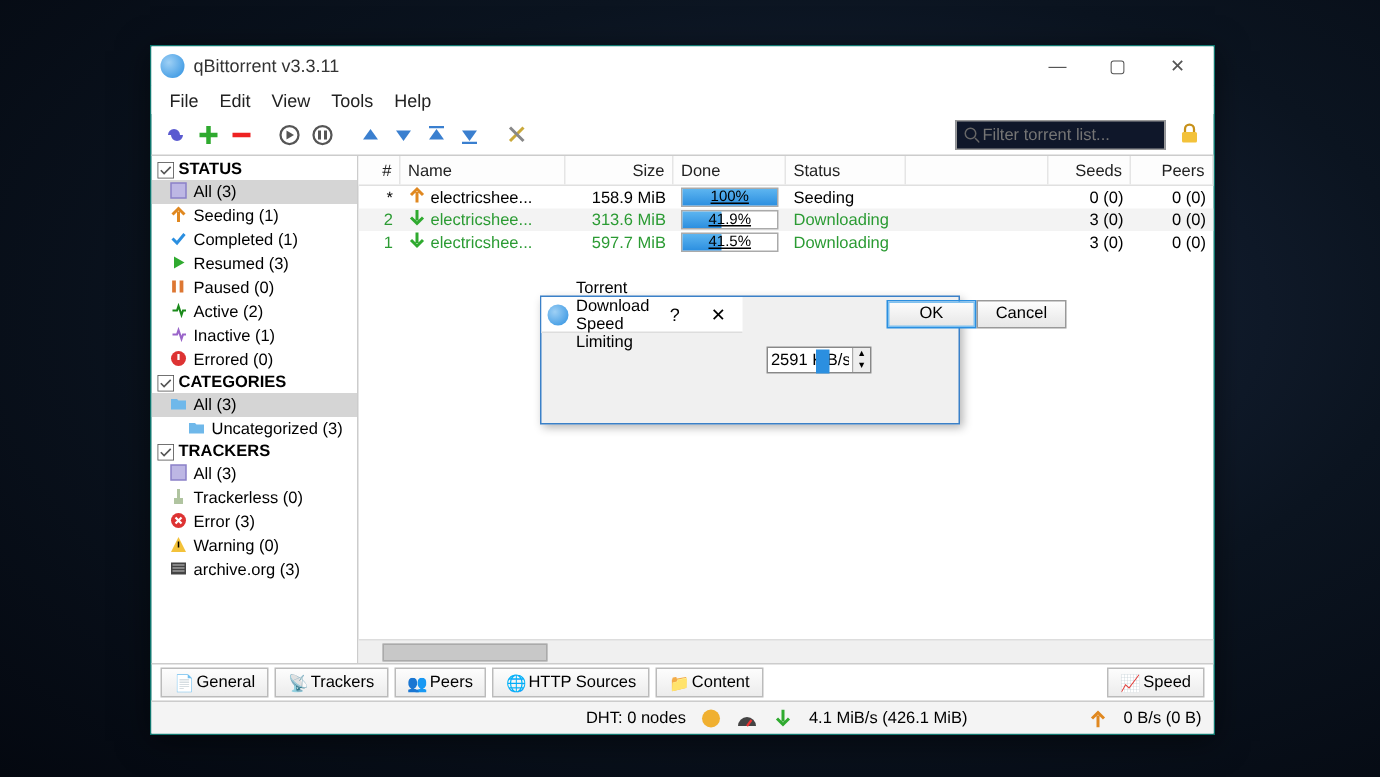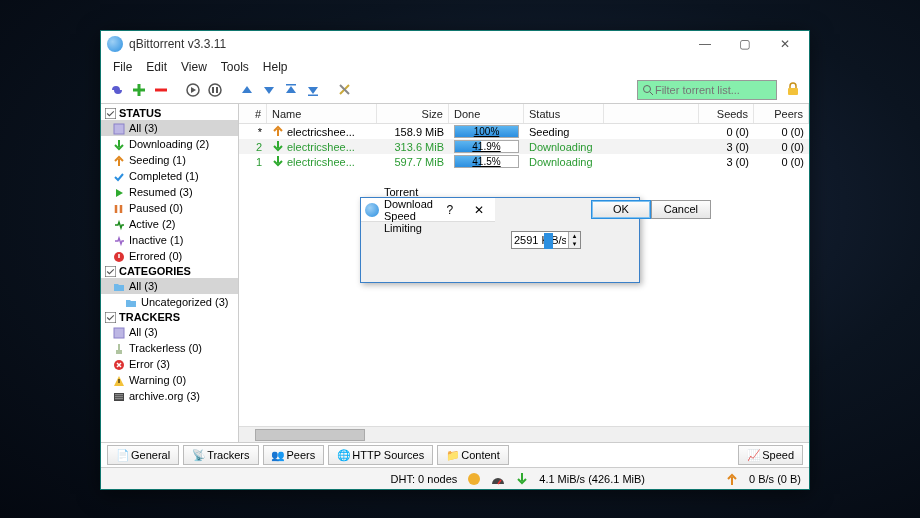--- a/index.html
+++ b/index.html
@@ -22,28 +22,28 @@
   .titlebar .logo { width:16px; height:16px; border-radius:50%; background:radial-gradient(circle at 35% 35%, #9ed0f5, #2b8fe0); margin-right:6px; }
   .titlebar .title { flex:0 0 auto; font-size:12px; color:#333; }
   .titlebar .spacer { flex:1; }
   .wbtn { width:40px; height:22px; text-align:center; line-height:22px; font-size:12px; color:#555; }
   .menubar { height:19px; display:flex; gap:2px; padding:0 6px; align-items:center; background:#fff; }
   .menubar span { padding:1px 6px; font-size:12px; color:#222; }
   .toolbar { height:28px; display:flex; align-items:center; padding:0 6px; gap:2px; border-bottom:1px solid #ccc; }
   .tbtn { width:20px; height:20px; display:flex; align-items:center; justify-content:center; }
   .tbtn svg { display:block; }
   .tsep { width:8px; }
-  .searchbox { display:flex; align-items:center; border:1px solid #999; height:20px; padding:0 4px; width:140px; background:#86efac; }
+  .searchbox { display:flex; align-items:center; border:1px solid #999; height:20px; padding:0 4px; width:140px; background:#0f172a; }
   .searchbox input { border:none; outline:none; font-size:11px; width:100%; color:#777; background:transparent; }
   .lockicon { width:18px; height:18px; margin-left:6px; }
   .body { flex:1; display:flex; overflow:hidden; border-bottom:1px solid #ccc;}
   .sidebar { width:138px; border-right:1px solid #ccc; overflow:auto; padding:2px 0; }
   .shdr { display:flex; align-items:center; gap:3px; font-weight:bold; padding:1px 4px; }
   .shdr svg { width:11px; height:11px; }
-  .sitem { display:flex; align-items:flex-end; gap:4px; padding:1px 2px 1px 12px; line-height:14px;}
+  .sitem { display:flex; align-items:flex-start; gap:4px; padding:1px 2px 1px 12px; line-height:14px;}
   .sitem.sel { background:#d5d5d5; }
   .sitem .sic { width:12px; height:12px; display:flex; align-items:center; justify-content:center; flex:0 0 12px;}
   .sitem .sic svg{ display:block; }
   .sitem2 { padding-left:24px; }
   .listarea { flex:1; display:flex; flex-direction:column; }
   .colhdr { height:20px; background:#fdfdfd; border-bottom:1px solid #e0e0e0; display:flex; align-items:center; }
   .colhdr div { border-right:1px solid #e5e5e5; padding:0 5px; font-size:11px; color:#222; height:100%; display:flex; align-items:center; overflow:hidden;}
   .rows { flex:1; overflow:hidden; position:relative; }
   .row { height:15px; display:flex; align-items:center; font-size:11px; }
   .row.even { background:#f3f3f3; }
@@ -199,28 +199,20 @@
             <span class="sic">
               <svg width="12" height="12" viewBox="0 0 12 12">
                 <rect x="1" y="1" width="10" height="10" fill="#bdb7e4" stroke="#8a80c8"></rect>
               </svg>
             </span>
             <span>All (3)</span>
           </div>
           <div class="sitem">
             <span class="sic">
               <svg width="12" height="12" viewBox="0 0 12 12">
-                <path d="M6 1v7M2 6l4 4 4-4" stroke="#2faa2f" stroke-width="2" fill="none"></path>
-              </svg>
-            </span>
-            <span>Downloading (2)</span>
-          </div>
-          <div class="sitem">
-            <span class="sic">
-              <svg width="12" height="12" viewBox="0 0 12 12">
                 <path d="M6 11V4M2 6l4-4 4 4" stroke="#e08820" stroke-width="2" fill="none"></path>
               </svg>
             </span>
             <span>Seeding (1)</span>
           </div>
           <div class="sitem">
             <span class="sic">
               <svg width="12" height="12" viewBox="0 0 12 12">
                 <path d="M2 6l3 3 5-6" stroke="#2b8fe0" stroke-width="2" fill="none"></path>
               </svg>

